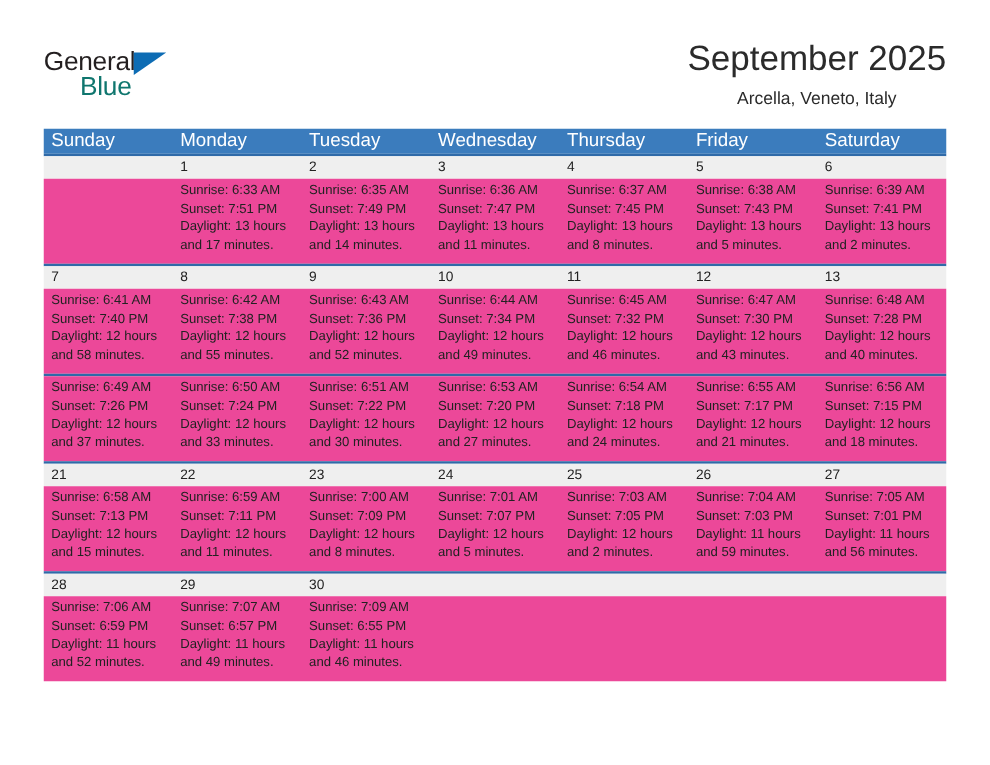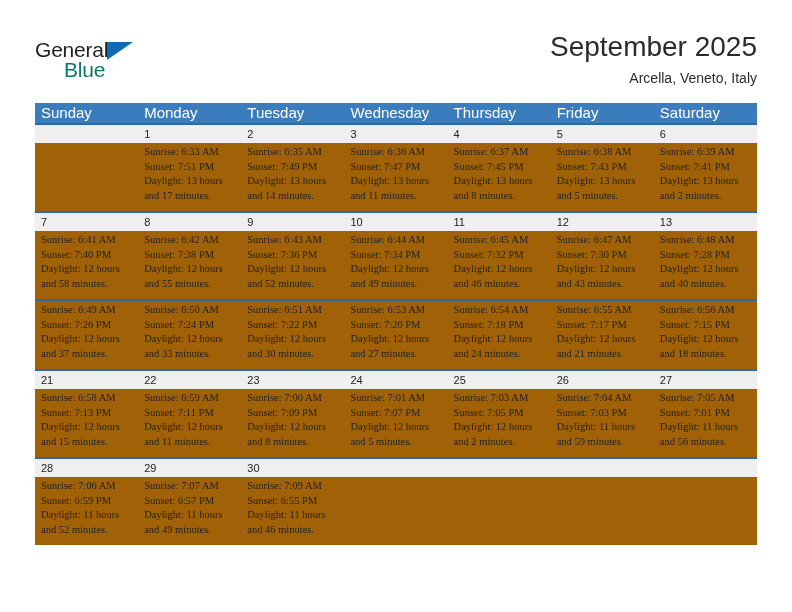--- a/index.html
+++ b/index.html
@@ -60,21 +60,21 @@
     top: 20px;
     font-size: 21px;
     letter-spacing: -0.2px;
     color: #0f766e;
     font-family: "Liberation Sans", sans-serif;
   }
   .title-block {
     position: absolute;
     right: 0;
     top: 0;
-    text-align: right;
+    text-align: center;
   }
   .month-title {
     font-size: 28px;
     color: #2b2b2b;
     line-height: 34px;
     white-space: nowrap;
   }
   .location {
     font-size: 14px;
     color: #2b2b2b;
@@ -121,23 +121,22 @@
     flex: 1 1 0;
     font-size: 11px;
     line-height: 18px;
     color: #222222;
     padding-left: 6px;
     box-sizing: border-box;
     white-space: nowrap;
   }
   .databar {
     display: flex;
-    background: #a16207;
+    background: #ec4899;
     height: 68px;
-    font-family: Liberation Serif, serif;
   }
   .datacell {
     flex: 1 1 0;
     padding: 2px 6px 0 6px;
     box-sizing: border-box;
     overflow: hidden;
   }
   .dline {
     font-size: 10.5px;
     line-height: 14.6px;

